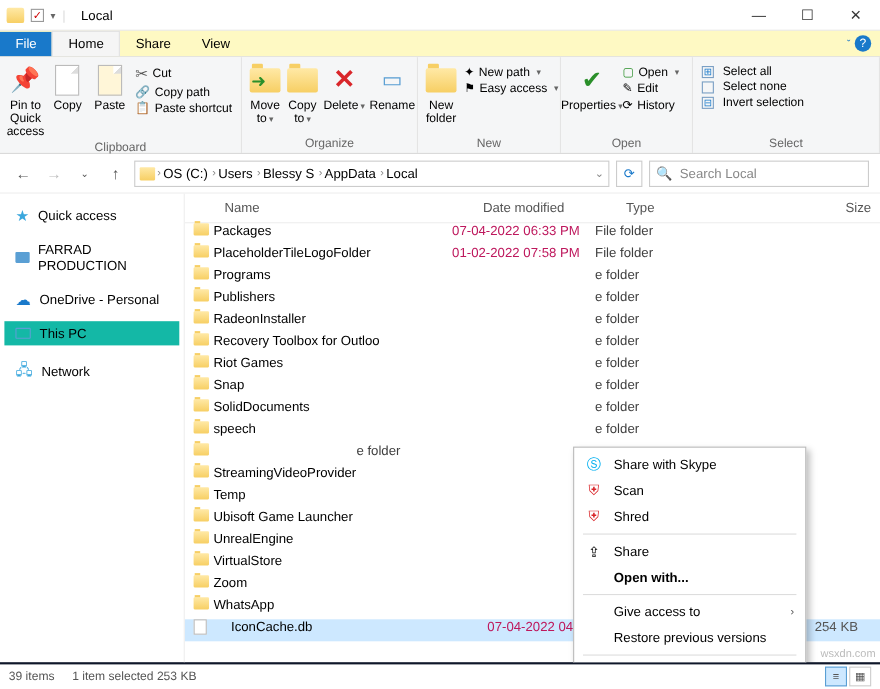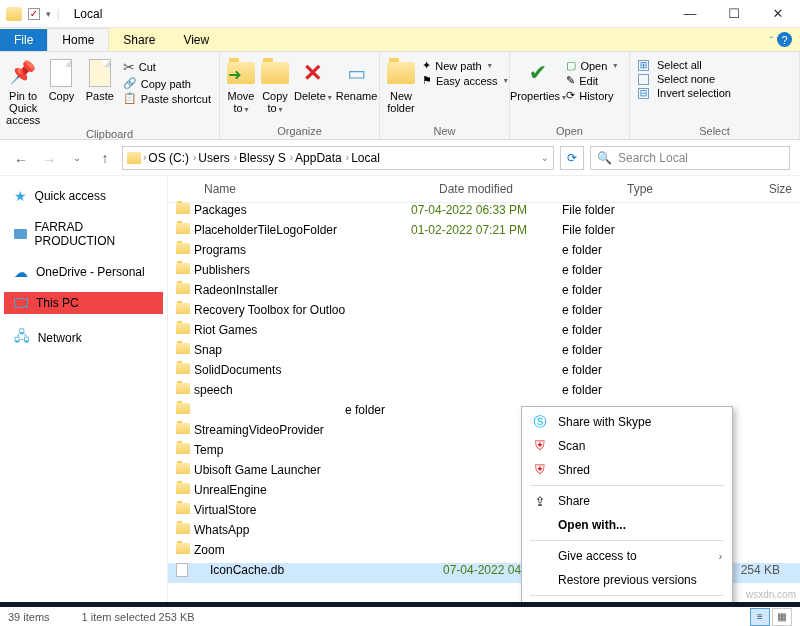--- a/index.html
+++ b/index.html
@@ -49,53 +49,53 @@
 .breadcrumb { flex: 1; height:24px; border:1px solid #ccc; display:flex; align-items:center; padding:0 4px; font-size:12px; gap:2px;}
 .breadcrumb .seg{display:flex;align-items:center;gap:4px;}
 .breadcrumb .gt{color:#888;font-size:10px;}
 .refresh{width:24px;height:24px;border:1px solid #ccc;display:flex;align-items:center;justify-content:center;color:#1979ca;}
 .search{width:200px;height:24px;border:1px solid #ccc;display:flex;align-items:center;padding:0 6px;color:#888;gap:6px;}
 
 
 .main { display:flex; height: calc(626px - 28px - 24px - 88px - 36px - 24px); }
 .sidebar { width:168px; border-right:1px solid #eee; padding:8px 4px;}
 .sidebar .item{ display:flex;align-items:center;gap:8px;padding:4px 10px;font-size:12px;}
-.sidebar .item.sel{ background:#ef4444;}
+.sidebar .item.sel{ background:#14b8a6;}
 .star{color:#3ba7dd;font-size:14px;}
 .disk{width:14px;height:10px;background:#5a9fd4;border-radius:1px;}
 .monitor{width:14px;height:10px;border:1px solid #5a9fd4;border-radius:1px;position:relative;}
 .cloud{color:#1979ca;font-size:14px;}
 .net{color:#3ba7dd;font-size:14px;}
 
 .content { flex:1; position:relative; overflow:hidden;}
 .headers{ display:flex; border-bottom:1px solid #eee; font-size:12px; color:#555;}
 .headers .col{padding:6px 8px;}
-.c-name{width:235px;margin-left:28px;} .c-date{width:130px;} .c-type{width:100px;text-align:right;} .c-size{flex:1;text-align:right;padding-right:20px;}
+.c-name{width:235px;margin-left:28px;} .c-date{width:130px;} .c-type{width:100px;} .c-size{flex:1;text-align:right;padding-right:20px;}
 .rows{ }
 .row-item{ display:flex; align-items:flex-start; font-size:12px; height:20px; padding-left:8px;}
 .row-item.sel{ background:#cde8ff;gap:16px;}
 .row-item .ic{width:18px;display:flex;align-items:center;}
 .row-item .fld{width:14px;height:11px;background:linear-gradient(#ffe9a6,#f7cf64);border-radius:1px;position:relative;}
 .row-item .fld::before{content:'';position:absolute;top:-2px;left:1px;width:5px;height:2px;background:#f7cf64;}
 .row-item .fil{width:12px;height:14px;border:1px solid #bbb;background:#fff;}
 .row-item .nm{width:217px;white-space:nowrap;overflow:hidden;text-overflow:ellipsis;}
-.row-item .dt{width:130px;color:#4d7c0f;}
-.row-item .tp{width:100px;color:#000000;white-space:nowrap;overflow:hidden;text-overflow:ellipsis;margin-left:21px;}
+.row-item .dt{width:130px;color:#be185d;}
+.row-item .tp{width:100px;color:#404040;white-space:nowrap;overflow:hidden;text-overflow:ellipsis;}
 .row-item .sz{flex:1;text-align:right;padding-right:20px;color:#555;}
 
 
 .ctxmenu{ position:absolute; left:353px; top:230px; width:212px; background:#fff; border:1px solid #bababa; box-shadow:3px 3px 6px rgba(0,0,0,0.25); padding:3px 2px; z-index:50;}
 .ctxmenu .mi{ display:flex;align-items:center;height:24px;padding:0 10px 0 8px;font-size:12px;gap:10px;position:relative;}
 .ctxmenu .mi .mic{width:16px;display:flex;align-items:center;justify-content:center;font-size:13px;}
 .ctxmenu .mi .arr{position:absolute;right:8px;font-size:10px;color:#555;}
 .ctxmenu .sep{height:1px;background:#ddd;margin:3px 6px;}
 .ctxmenu .mi.bold{font-weight:600;}
 
 
-.status{height:24px;border-top:5px solid #0f172a;display:flex;align-items:center;padding:0 8px;font-size:11px;color:#555;gap:32px;}
+.status{height:24px;border-top:2px solid #0f172a;display:flex;align-items:center;padding:0 8px;font-size:11px;color:#555;gap:16px;}
 .status .sp{flex:1;}
 .status .views{display:flex;gap:2px;}
 .status .vb{width:20px;height:18px;border:1px solid #ccc;display:flex;align-items:center;justify-content:center;font-size:10px;}
 .status .vb.active{background:#cde8ff;border-color:#5a9fd4;}
 
 .watermark{position:absolute;right:4px;bottom:26px;font-size:10px;color:#bbb;}
 </style>
 </head>
 <body>
 
@@ -338,21 +338,21 @@
           <span class="nm">Packages</span>
           <span class="dt">07-04-2022 06:33 PM</span>
           <span class="tp">File folder</span>
           <span class="sz"></span>
         </div>
         <div class="row-item">
           <span class="ic">
             <span class="fld"></span>
           </span>
           <span class="nm">PlaceholderTileLogoFolder</span>
-          <span class="dt">01-02-2022 07:21 PM</span>
+          <span class="dt">01-02-2022 07:58 PM</span>
           <span class="tp">File folder</span>
           <span class="sz"></span>
         </div>
         <div class="row-item">
           <span class="ic">
             <span class="fld"></span>
           </span>
           <span class="nm">Programs</span>
           <span class="dt"></span>
           <span class="tp">e folder</span>
@@ -471,30 +471,30 @@
           </span>
           <span class="nm">VirtualStore</span>
           <span class="dt"></span>
           <span class="tp">e folder</span>
           <span class="sz"></span>
         </div>
         <div class="row-item">
           <span class="ic">
             <span class="fld"></span>
           </span>
+          <span class="nm">Zoom</span>
+          <span class="dt"></span>
+          <span class="tp">e folder</span>
+          <span class="sz"></span>
+        </div>
+        <div class="row-item">
+          <span class="ic">
+            <span class="fld"></span>
+          </span>
           <span class="nm">WhatsApp</span>
-          <span class="dt"></span>
-          <span class="tp">e folder</span>
-          <span class="sz"></span>
-        </div>
-        <div class="row-item">
-          <span class="ic">
-            <span class="fld"></span>
-          </span>
-          <span class="nm">Zoom</span>
           <span class="dt"></span>
           <span class="tp">e folder</span>
           <span class="sz"></span>
         </div>
         <div class="row-item sel">
           <span class="ic">
             <span class="fil"></span>
           </span>
           <span class="nm">IconCache.db</span>
           <span class="dt">07-04-2022 04:24 PM</span>

